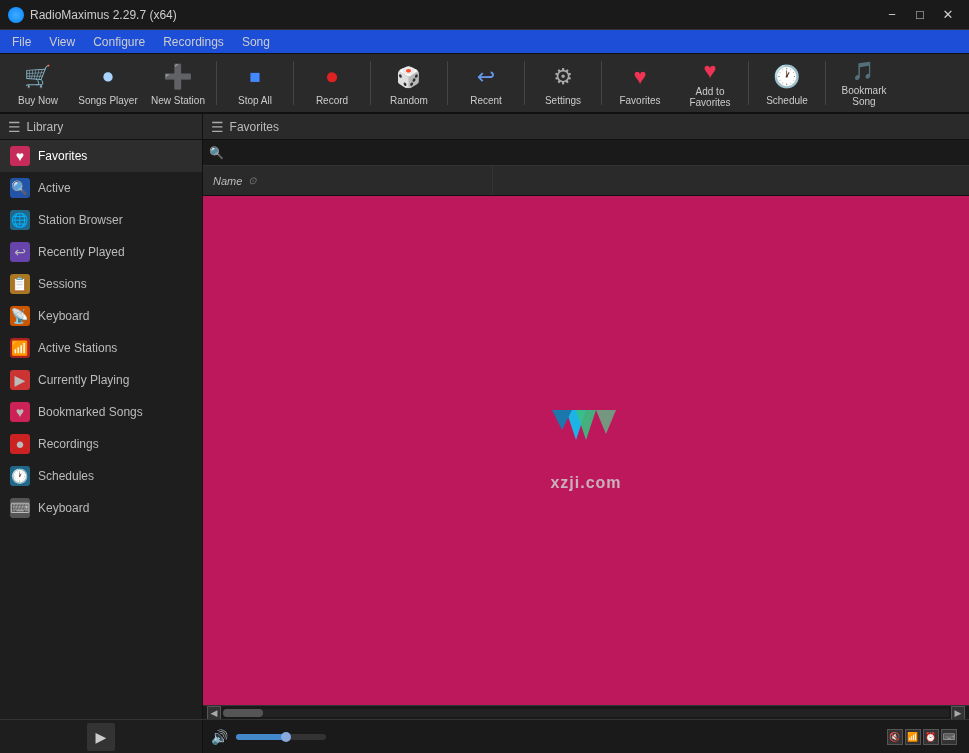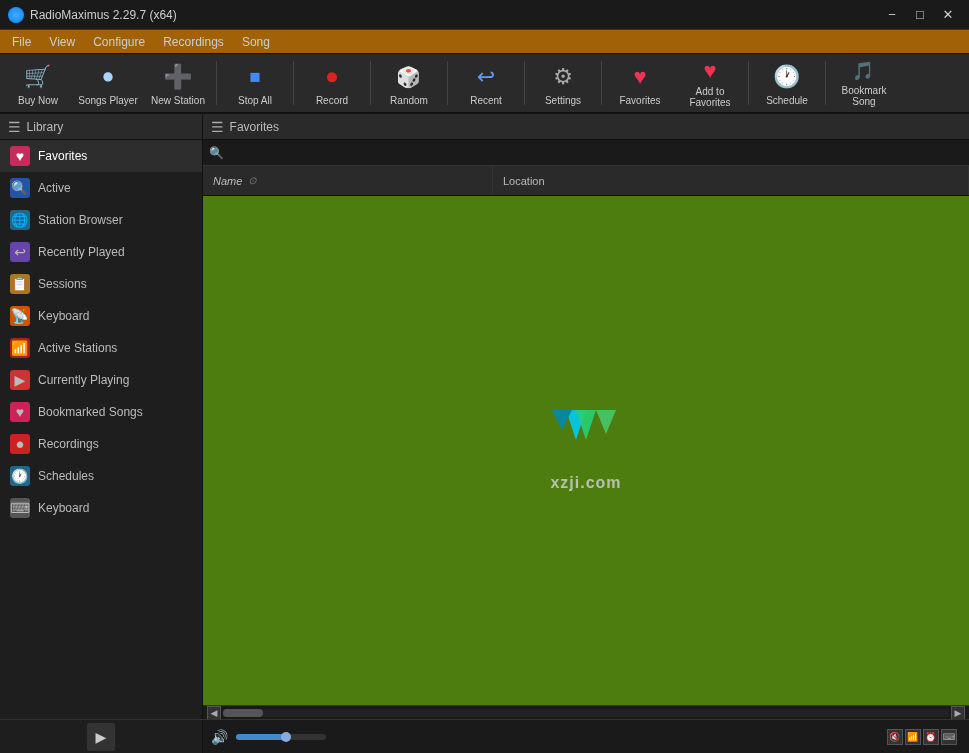--- a/index.html
+++ b/index.html
@@ -50,21 +50,21 @@
       cursor: pointer;
       font-size: 13px;
       display: flex;
       align-items: center;
       justify-content: center;
     }
 
     
     #menu-bar {
       height: 24px;
-      background: #a16207;
+      background: #1d4ed8;
       display: flex;
       align-items: center;
       gap: 2px;
       padding: 0 4px;
       border-bottom: 1px solid #111;
     }
     .menu-item {
       padding: 2px 8px;
       color: #ccc;
       cursor: pointer;
@@ -226,21 +226,21 @@
       height: 100%;
       display: flex;
       align-items: center;
       border-right: 1px solid #333;
     }
     .col-name { width: 290px; font-style: italic; }
     .col-genre { width: 195px; }
     .col-location { flex: 1; }
     #content-body {
       flex: 1;
-      background: #4d7c0f;
+      background: #be185d;
       position: relative;
       overflow: hidden;
     }
     #watermark {
       position: absolute;
       top: 50%;
       left: 50%;
       transform: translate(-50%, -50%);
       display: flex;
       flex-direction: column;
@@ -506,23 +506,20 @@
     </div>
     <div id="content-search">
       <span style="color:#aaa;margin-right:4px;">🔍</span>
       <input id="search-input" type="text" value="" style="">
     </div>
     <div id="content-columns">
       <div class="col-header col-name">
         <span>Name</span>
         <span style="margin-left:6px;font-size:10px;color:#777;">⊙</span>
       </div>
-      <div class="col-header col-location">
-        <span>Location</span>
-      </div>
     </div>
     <div id="content-body">
 
       <div id="watermark">
         <div id="watermark-logo">
           <svg width="80" height="60" viewBox="0 0 80 60">
 
             <polygon points="20,0 40,0 30,30" fill="#00cfff"></polygon>
             <polygon points="6,0 26,0 16,20" fill="#0088bb"></polygon>
 

